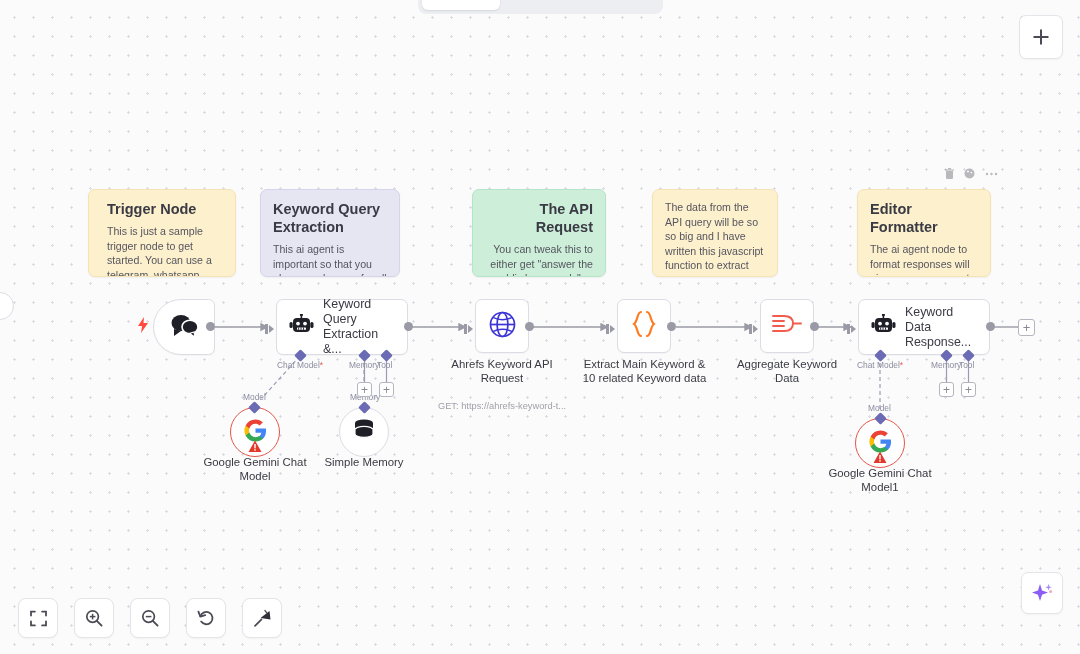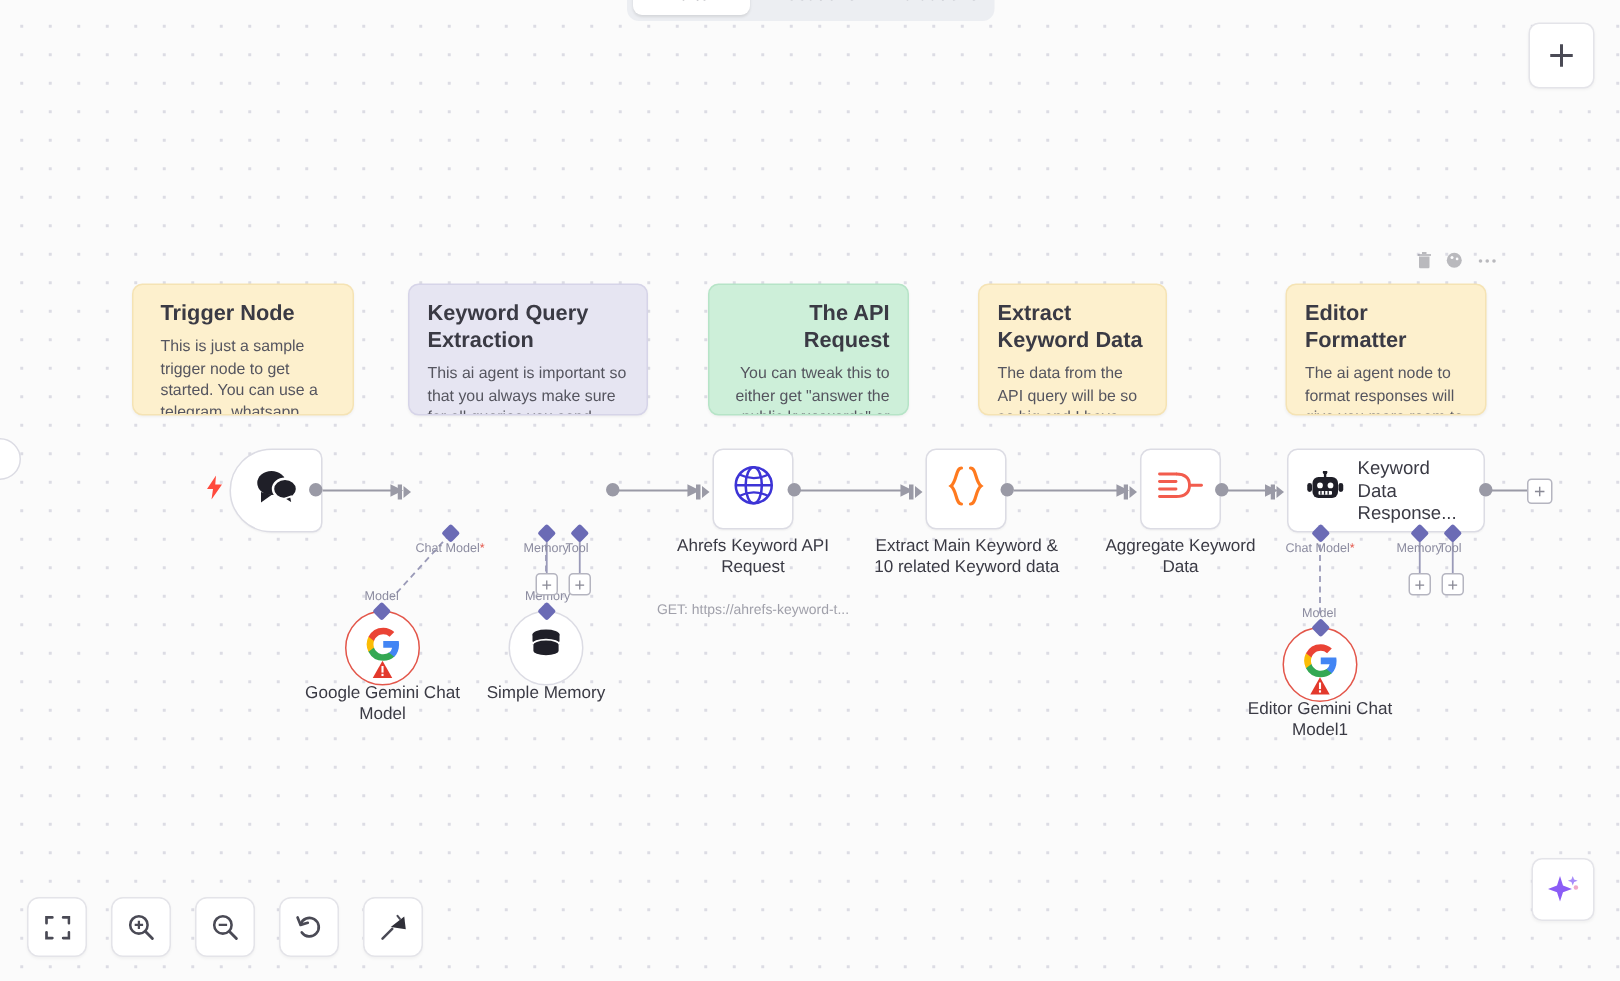--- a/index.html
+++ b/index.html
@@ -295,32 +295,31 @@
     <line x1="386.5" y1="356" x2="386.5" y2="382" stroke="#9a9ab8" stroke-width="1.2"></line>
     <line x1="946.5" y1="356" x2="946.5" y2="382" stroke="#9a9ab8" stroke-width="1.2"></line>
     <line x1="968.5" y1="356" x2="968.5" y2="382" stroke="#9a9ab8" stroke-width="1.2"></line>
   </svg>
 
   <div class="sticky sticky-yellow" style="left:88px; top:189px; width:148px; height:88px;padding-left:18px;">
     <div class="s-title">Trigger Node</div>
     <div class="s-body">This is just a sample trigger node to get started. You can use a telegram, whatsapp, webhook node etc, to get the keyword queried.</div>
   </div>
 
-  <div class="sticky sticky-purple" style="left:272px; top:189px; width:160px; height:88px;">
+  <div class="sticky sticky-purple" style="left:260px; top:189px; width:140px; height:88px;">
     <div class="s-title">Keyword Query Extraction</div>
     <div class="s-body">This ai agent is important so that you always make sure for all queries you send, only the keyword phrase will be passed</div>
   </div>
 
   <div class="sticky sticky-green" style="left:472px; top:189px; width:134px; height:88px;">
     <div class="s-title">The API Request</div>
     <div class="s-body"><span>You can tweak this to either get "answer the public kywywords" or "keyword overviews", just visit the api </span></div>
   </div>
 
   <div class="sticky sticky-yellow" style="left:652px; top:189px; width:126px; height:88px;">
-    <div class="s-title">Extract Keyword Data</div>
     <div class="s-body">The data from the API query will be so so big and I have written this javascript function to extract the most important bits.</div>
   </div>
 
   <div class="sticky sticky-yellow" style="left:857px; top:189px; width:134px; height:88px;">
     <div class="s-title">Editor Formatter</div>
     <div class="s-body">The ai agent node to format responses will give you more room to decide how you want your summaries to be sent back to you. You can modify the system message to get your</div>
   </div>
 
   <div class="note-toolbar">
     <span class="ntool">
@@ -356,112 +355,130 @@
       <svg width="30" height="25" viewBox="0 0 30 25">
         <ellipse cx="12" cy="10" rx="9.5" ry="8" fill="#1f1f28"></ellipse>
         <path d="M5 16 L5 23 L12 18 Z" fill="#1f1f28"></path>
         <ellipse cx="21" cy="14" rx="8" ry="6.8" fill="#1f1f28" stroke="#ffffff" stroke-width="1.6"></ellipse>
         <path d="M25 19 L26 24 L20.5 20.5 Z" fill="#1f1f28" stroke="#ffffff" stroke-width="1.2"></path>
       </svg>
     </span>
   </div>
   <div class="dot" style="left:206px; top:322px;"></div>
 
-  <div class="arrow-in" style="left:265px; top:321px;">
-    <svg width="10" height="12" viewBox="0 0 10 12">
-        <rect x="0" y="1" width="3" height="10" fill="#9a9aa6"></rect>
-        <path d="M4,2 L9,6 L4,10 z" fill="#9a9aa6"></path>
-      </svg>
-  </div>
-  <div class="dot" style="left:404px; top:322px;"></div>
-
-  <div class="diamond" style="left:296px; top:351px;"></div>
-  <div class="diamond" style="left:360px; top:351px;"></div>
-  <div class="diamond" style="left:382px; top:351px;"></div>
-  <div class="port-label" style="left:277px; top:360px;"><span>Chat Model</span><span class="req">*</span></div>
-  <div class="port-label" style="left:349px; top:360px;">Memory</div>
-  <div class="port-label" style="left:377px; top:360px;">Tool</div>
-  <div class="plus-box" style="left:357px; top:382px;">+</div>
-  <div class="plus-box" style="left:379px; top:382px;">+</div>
-
-  <div class="node node-square" style="left:475px; top:299px;">
-    <span>
-      <svg width="27" height="27" viewBox="0 0 27 27">
-        <circle cx="13.5" cy="13.5" r="12" fill="none" stroke="#3d34d6" stroke-width="1.7"></circle>
-        <ellipse cx="13.5" cy="13.5" rx="5.4" ry="12" fill="none" stroke="#3d34d6" stroke-width="1.7"></ellipse>
-        <line x1="1.5" y1="13.5" x2="25.5" y2="13.5" stroke="#3d34d6" stroke-width="1.7"></line>
-        <path d="M3.8 6.4 Q13.5 11 23.2 6.4" fill="none" stroke="#3d34d6" stroke-width="1.5"></path>
-        <path d="M3.8 20.6 Q13.5 16 23.2 20.6" fill="none" stroke="#3d34d6" stroke-width="1.5"></path>
-      </svg>
-    </span>
-  </div>
-  <div class="arrow-in" style="left:464px; top:321px;">
-    <svg width="10" height="12" viewBox="0 0 10 12">
-        <rect x="0" y="1" width="3" height="10" fill="#9a9aa6"></rect>
-        <path d="M4,2 L9,6 L4,10 z" fill="#9a9aa6"></path>
-      </svg>
-  </div>
-  <div class="dot" style="left:525px; top:322px;"></div>
-  <div class="node-caption" style="left:446px; top:358px; width:112px;">Ahrefs Keyword API Request</div>
-  <div class="node-sub" style="left:436px; top:381px; width:132px;margin-top:20px;">GET: https://ahrefs-keyword-t...</div>
-
-  <div class="node node-square" style="left:617px; top:299px;">
-    <span>
-      <svg width="26" height="28" viewBox="0 0 26 28">
-        <path d="M10 2 C6 2 7 11 3 14 C7 17 6 26 10 26" fill="none" stroke="#ff7a1f" stroke-width="2.1" stroke-linecap="round"></path>
-        <path d="M16 2 C20 2 19 11 23 14 C19 17 20 26 16 26" fill="none" stroke="#ff7a1f" stroke-width="2.1" stroke-linecap="round"></path>
-      </svg>
-    </span>
-  </div>
-  <div class="arrow-in" style="left:606px; top:321px;">
-    <svg width="10" height="12" viewBox="0 0 10 12">
-        <rect x="0" y="1" width="3" height="10" fill="#9a9aa6"></rect>
-        <path d="M4,2 L9,6 L4,10 z" fill="#9a9aa6"></path>
-      </svg>
-  </div>
-  <div class="dot" style="left:667px; top:322px;"></div>
-  <div class="node-caption" style="left:578px; top:358px; width:133px;">Extract Main Keyword &amp; 10 related Keyword data</div>
-
-  <div class="node node-square" style="left:760px; top:299px;">
-    <span>
-      <svg width="30" height="24" viewBox="0 0 30 24">
-        <line x1="1" y1="4" x2="12" y2="4" stroke="#f25c4d" stroke-width="1.9" stroke-linecap="round"></line>
-        <line x1="1" y1="9" x2="12" y2="9" stroke="#f25c4d" stroke-width="1.9" stroke-linecap="round"></line>
-        <line x1="1" y1="14" x2="12" y2="14" stroke="#f25c4d" stroke-width="1.9" stroke-linecap="round"></line>
-        <line x1="1" y1="19" x2="12" y2="19" stroke="#f25c4d" stroke-width="1.9" stroke-linecap="round"></line>
-        <path d="M12 4 Q21 4 21 11.5 Q21 19 12 19" fill="none" stroke="#f25c4d" stroke-width="1.9"></path>
-        <line x1="21" y1="11.5" x2="29" y2="11.5" stroke="#f25c4d" stroke-width="1.9" stroke-linecap="round"></line>
-      </svg>
-    </span>
-  </div>
-  <div class="arrow-in" style="left:749px; top:321px;">
-    <svg width="10" height="12" viewBox="0 0 10 12">
-        <rect x="0" y="1" width="3" height="10" fill="#9a9aa6"></rect>
-        <path d="M4,2 L9,6 L4,10 z" fill="#9a9aa6"></path>
-      </svg>
-  </div>
-  <div class="dot" style="left:810px; top:322px;"></div>
-  <div class="node-caption" style="left:730px; top:358px; width:114px;">Aggregate Keyword Data</div>
-
-  <div class="node node-agent" style="left:858px; top:299px; width:132px;">
+  <div class="node node-agent" style="left:276px; top:299px; width:132px;">
     <span>
       <svg width="25" height="22" viewBox="0 0 25 22">
         <rect x="4" y="4" width="17" height="14" rx="4" fill="#1f1f28"></rect>
         <rect x="0.5" y="8" width="3.2" height="6" rx="1.6" fill="#1f1f28"></rect>
         <rect x="21.3" y="8" width="3.2" height="6" rx="1.6" fill="#1f1f28"></rect>
         <rect x="11.6" y="0" width="1.6" height="4" fill="#1f1f28"></rect>
         <circle cx="12.4" cy="0.8" r="1.5" fill="#1f1f28"></circle>
         <circle cx="9" cy="9.6" r="1.9" fill="#ffffff"></circle>
         <circle cx="16" cy="9.6" r="1.9" fill="#ffffff"></circle>
         <rect x="8" y="13.4" width="9" height="2.4" rx="0.6" fill="#ffffff"></rect>
         <rect x="9.2" y="13.4" width="0.9" height="2.4" fill="#1f1f28"></rect>
         <rect x="11.6" y="13.4" width="0.9" height="2.4" fill="#1f1f28"></rect>
         <rect x="14" y="13.4" width="0.9" height="2.4" fill="#1f1f28"></rect>
       </svg>
     </span>
+    <span class="agent-label">Keyword Query Extraction &amp;...</span>
+  </div>
+  <div class="arrow-in" style="left:265px; top:321px;">
+    <svg width="10" height="12" viewBox="0 0 10 12">
+        <rect x="0" y="1" width="3" height="10" fill="#9a9aa6"></rect>
+        <path d="M4,2 L9,6 L4,10 z" fill="#9a9aa6"></path>
+      </svg>
+  </div>
+  <div class="dot" style="left:404px; top:322px;"></div>
+
+  <div class="diamond" style="left:296px; top:351px;"></div>
+  <div class="diamond" style="left:360px; top:351px;"></div>
+  <div class="diamond" style="left:382px; top:351px;"></div>
+  <div class="port-label" style="left:277px; top:360px;"><span>Chat Model</span><span class="req">*</span></div>
+  <div class="port-label" style="left:349px; top:360px;">Memory</div>
+  <div class="port-label" style="left:377px; top:360px;">Tool</div>
+  <div class="plus-box" style="left:357px; top:382px;">+</div>
+  <div class="plus-box" style="left:379px; top:382px;">+</div>
+
+  <div class="node node-square" style="left:475px; top:299px;">
+    <span>
+      <svg width="27" height="27" viewBox="0 0 27 27">
+        <circle cx="13.5" cy="13.5" r="12" fill="none" stroke="#3d34d6" stroke-width="1.7"></circle>
+        <ellipse cx="13.5" cy="13.5" rx="5.4" ry="12" fill="none" stroke="#3d34d6" stroke-width="1.7"></ellipse>
+        <line x1="1.5" y1="13.5" x2="25.5" y2="13.5" stroke="#3d34d6" stroke-width="1.7"></line>
+        <path d="M3.8 6.4 Q13.5 11 23.2 6.4" fill="none" stroke="#3d34d6" stroke-width="1.5"></path>
+        <path d="M3.8 20.6 Q13.5 16 23.2 20.6" fill="none" stroke="#3d34d6" stroke-width="1.5"></path>
+      </svg>
+    </span>
+  </div>
+  <div class="arrow-in" style="left:464px; top:321px;">
+    <svg width="10" height="12" viewBox="0 0 10 12">
+        <rect x="0" y="1" width="3" height="10" fill="#9a9aa6"></rect>
+        <path d="M4,2 L9,6 L4,10 z" fill="#9a9aa6"></path>
+      </svg>
+  </div>
+  <div class="dot" style="left:525px; top:322px;"></div>
+  <div class="node-caption" style="left:446px; top:358px; width:112px;">Ahrefs Keyword API Request</div>
+  <div class="node-sub" style="left:436px; top:381px; width:132px;margin-top:20px;">GET: https://ahrefs-keyword-t...</div>
+
+  <div class="node node-square" style="left:617px; top:299px;">
+    <span>
+      <svg width="26" height="28" viewBox="0 0 26 28">
+        <path d="M10 2 C6 2 7 11 3 14 C7 17 6 26 10 26" fill="none" stroke="#ff7a1f" stroke-width="2.1" stroke-linecap="round"></path>
+        <path d="M16 2 C20 2 19 11 23 14 C19 17 20 26 16 26" fill="none" stroke="#ff7a1f" stroke-width="2.1" stroke-linecap="round"></path>
+      </svg>
+    </span>
+  </div>
+  <div class="arrow-in" style="left:606px; top:321px;">
+    <svg width="10" height="12" viewBox="0 0 10 12">
+        <rect x="0" y="1" width="3" height="10" fill="#9a9aa6"></rect>
+        <path d="M4,2 L9,6 L4,10 z" fill="#9a9aa6"></path>
+      </svg>
+  </div>
+  <div class="dot" style="left:667px; top:322px;"></div>
+  <div class="node-caption" style="left:578px; top:358px; width:133px;">Extract Main Keyword &amp; 10 related Keyword data</div>
+
+  <div class="node node-square" style="left:760px; top:299px;">
+    <span>
+      <svg width="30" height="24" viewBox="0 0 30 24">
+        <line x1="1" y1="4" x2="12" y2="4" stroke="#f25c4d" stroke-width="1.9" stroke-linecap="round"></line>
+        <line x1="1" y1="9" x2="12" y2="9" stroke="#f25c4d" stroke-width="1.9" stroke-linecap="round"></line>
+        <line x1="1" y1="14" x2="12" y2="14" stroke="#f25c4d" stroke-width="1.9" stroke-linecap="round"></line>
+        <line x1="1" y1="19" x2="12" y2="19" stroke="#f25c4d" stroke-width="1.9" stroke-linecap="round"></line>
+        <path d="M12 4 Q21 4 21 11.5 Q21 19 12 19" fill="none" stroke="#f25c4d" stroke-width="1.9"></path>
+        <line x1="21" y1="11.5" x2="29" y2="11.5" stroke="#f25c4d" stroke-width="1.9" stroke-linecap="round"></line>
+      </svg>
+    </span>
+  </div>
+  <div class="arrow-in" style="left:749px; top:321px;">
+    <svg width="10" height="12" viewBox="0 0 10 12">
+        <rect x="0" y="1" width="3" height="10" fill="#9a9aa6"></rect>
+        <path d="M4,2 L9,6 L4,10 z" fill="#9a9aa6"></path>
+      </svg>
+  </div>
+  <div class="dot" style="left:810px; top:322px;"></div>
+  <div class="node-caption" style="left:730px; top:358px; width:114px;">Aggregate Keyword Data</div>
+
+  <div class="node node-agent" style="left:858px; top:299px; width:132px;">
+    <span>
+      <svg width="25" height="22" viewBox="0 0 25 22">
+        <rect x="4" y="4" width="17" height="14" rx="4" fill="#1f1f28"></rect>
+        <rect x="0.5" y="8" width="3.2" height="6" rx="1.6" fill="#1f1f28"></rect>
+        <rect x="21.3" y="8" width="3.2" height="6" rx="1.6" fill="#1f1f28"></rect>
+        <rect x="11.6" y="0" width="1.6" height="4" fill="#1f1f28"></rect>
+        <circle cx="12.4" cy="0.8" r="1.5" fill="#1f1f28"></circle>
+        <circle cx="9" cy="9.6" r="1.9" fill="#ffffff"></circle>
+        <circle cx="16" cy="9.6" r="1.9" fill="#ffffff"></circle>
+        <rect x="8" y="13.4" width="9" height="2.4" rx="0.6" fill="#ffffff"></rect>
+        <rect x="9.2" y="13.4" width="0.9" height="2.4" fill="#1f1f28"></rect>
+        <rect x="11.6" y="13.4" width="0.9" height="2.4" fill="#1f1f28"></rect>
+        <rect x="14" y="13.4" width="0.9" height="2.4" fill="#1f1f28"></rect>
+      </svg>
+    </span>
     <span class="agent-label">Keyword Data Response...</span>
   </div>
   <div class="arrow-in" style="left:847px; top:321px;">
     <svg width="10" height="12" viewBox="0 0 10 12">
         <rect x="0" y="1" width="3" height="10" fill="#9a9aa6"></rect>
         <path d="M4,2 L9,6 L4,10 z" fill="#9a9aa6"></path>
       </svg>
   </div>
   <div class="dot" style="left:986px; top:322px;"></div>
   <div class="plus-box big" style="left:1018px; top:319px;">+</div>
@@ -522,21 +539,21 @@
       </svg>
     </span>
     <span class="warn-badge">
       <svg width="14" height="13" viewBox="0 0 14 13">
           <path d="M7 0.5 L13.5 12 L0.5 12 Z" fill="#e3392c"></path>
           <rect x="6.3" y="4" width="1.4" height="4.4" fill="#ffffff"></rect>
           <rect x="6.3" y="9.2" width="1.4" height="1.5" fill="#ffffff"></rect>
         </svg>
     </span>
   </div>
-  <div class="node-caption" style="left:824px; top:467px; width:112px;">Editor Gemini Chat Model1</div>
+  <div class="node-caption" style="left:824px; top:467px; width:112px;">Google Gemini Chat Model1</div>
 
   <div class="canvas-btn" id="add-node-btn">
     <svg width="18" height="18" viewBox="0 0 18 18">
         <line x1="9" y1="1.5" x2="9" y2="16.5" stroke="#4a4a55" stroke-width="2"></line>
         <line x1="1.5" y1="9" x2="16.5" y2="9" stroke="#4a4a55" stroke-width="2"></line>
       </svg>
   </div>
 
   <div class="canvas-btn" id="ai-assist-btn">
     <svg width="22" height="22" viewBox="0 0 22 22">

